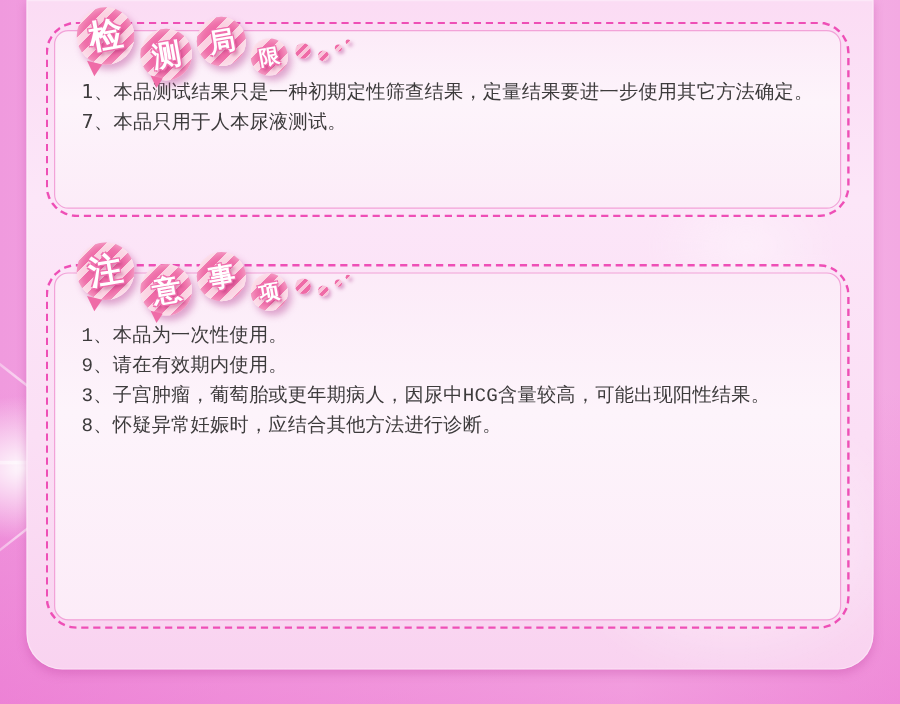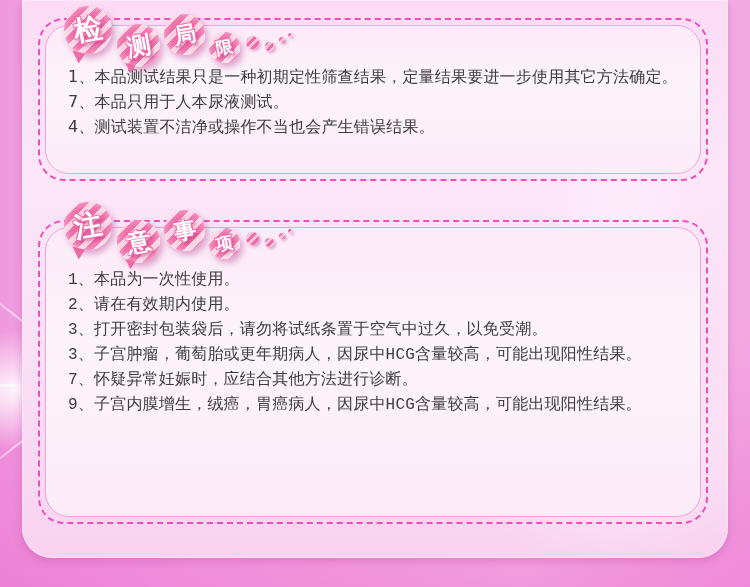--- a/index.html
+++ b/index.html
@@ -41,21 +41,21 @@
 
   
   .section {
     position:absolute; left:16px; width:670px;
     border:2px dashed #ee4fb6; border-radius:26px;
   }
   .sec1 { top:18px; height:163px; }
   .sec2 { top:220px; height:304px;font-family:Liberation Mono, monospace; }
   .inner {
     position:absolute; inset:5px;
-    border:1px solid #f2a3d8; border-radius:24px;
+    border:1px solid #f2a3d8; border-radius:12px;
     background:linear-gradient(180deg,#fcebf8 0%,#fdf4fb 40%,#fcecf8 100%);
     overflow:hidden;
     padding-left:32px;
   }
 
   
   ol.notes {
     position:absolute; left:22px; right:8px; list-style:none;
     font-size:16px; line-height:25px; color:#3d3b3c;
     letter-spacing:0.2px;
@@ -116,34 +116,31 @@
   <div class="spark" style="left:478px;top:286px;width:3px;height:3px;"></div>
   <div class="spark" style="left:358px;top:492px;width:4px;height:4px;"></div>
   <div class="spark" style="left:312px;top:160px;width:3px;height:3px;"></div>
   <div class="spark" style="left:548px;top:120px;width:3px;height:3px;"></div>
 
   <div class="section sec1">
     <div class="inner">
       <ol class="notes">
         <li>1、本品测试结果只是一种初期定性筛查结果，定量结果要进一步使用其它方法确定。</li>
         <li>7、本品只用于人本尿液测试。</li>
-        <li>4、测试装置不洁净或操作不当也会产生错误结果。</li>
       </ol>
     </div>
   </div>
 
   <div class="section sec2">
     <div class="inner">
       <ol class="notes">
         <li>1、本品为一次性使用。</li>
-        <li>2、请在有效期内使用。</li>
-        <li>3、打开密封包装袋后，请勿将试纸条置于空气中过久，以免受潮。</li>
+        <li>9、请在有效期内使用。</li>
         <li>3、子宫肿瘤，葡萄胎或更年期病人，因尿中HCG含量较高，可能出现阳性结果。</li>
-        <li>7、怀疑异常妊娠时，应结合其他方法进行诊断。</li>
-        <li>9、子宫内膜增生，绒癌，胃癌病人，因尿中HCG含量较高，可能出现阳性结果。</li>
+        <li>8、怀疑异常妊娠时，应结合其他方法进行诊断。</li>
       </ol>
     </div>
   </div>
 
   <div class="title-row t1">
     <div class="badge b1">
       <span class="char">检</span>
       <span class="tail"></span>
     </div>
     <div class="badge b2">

